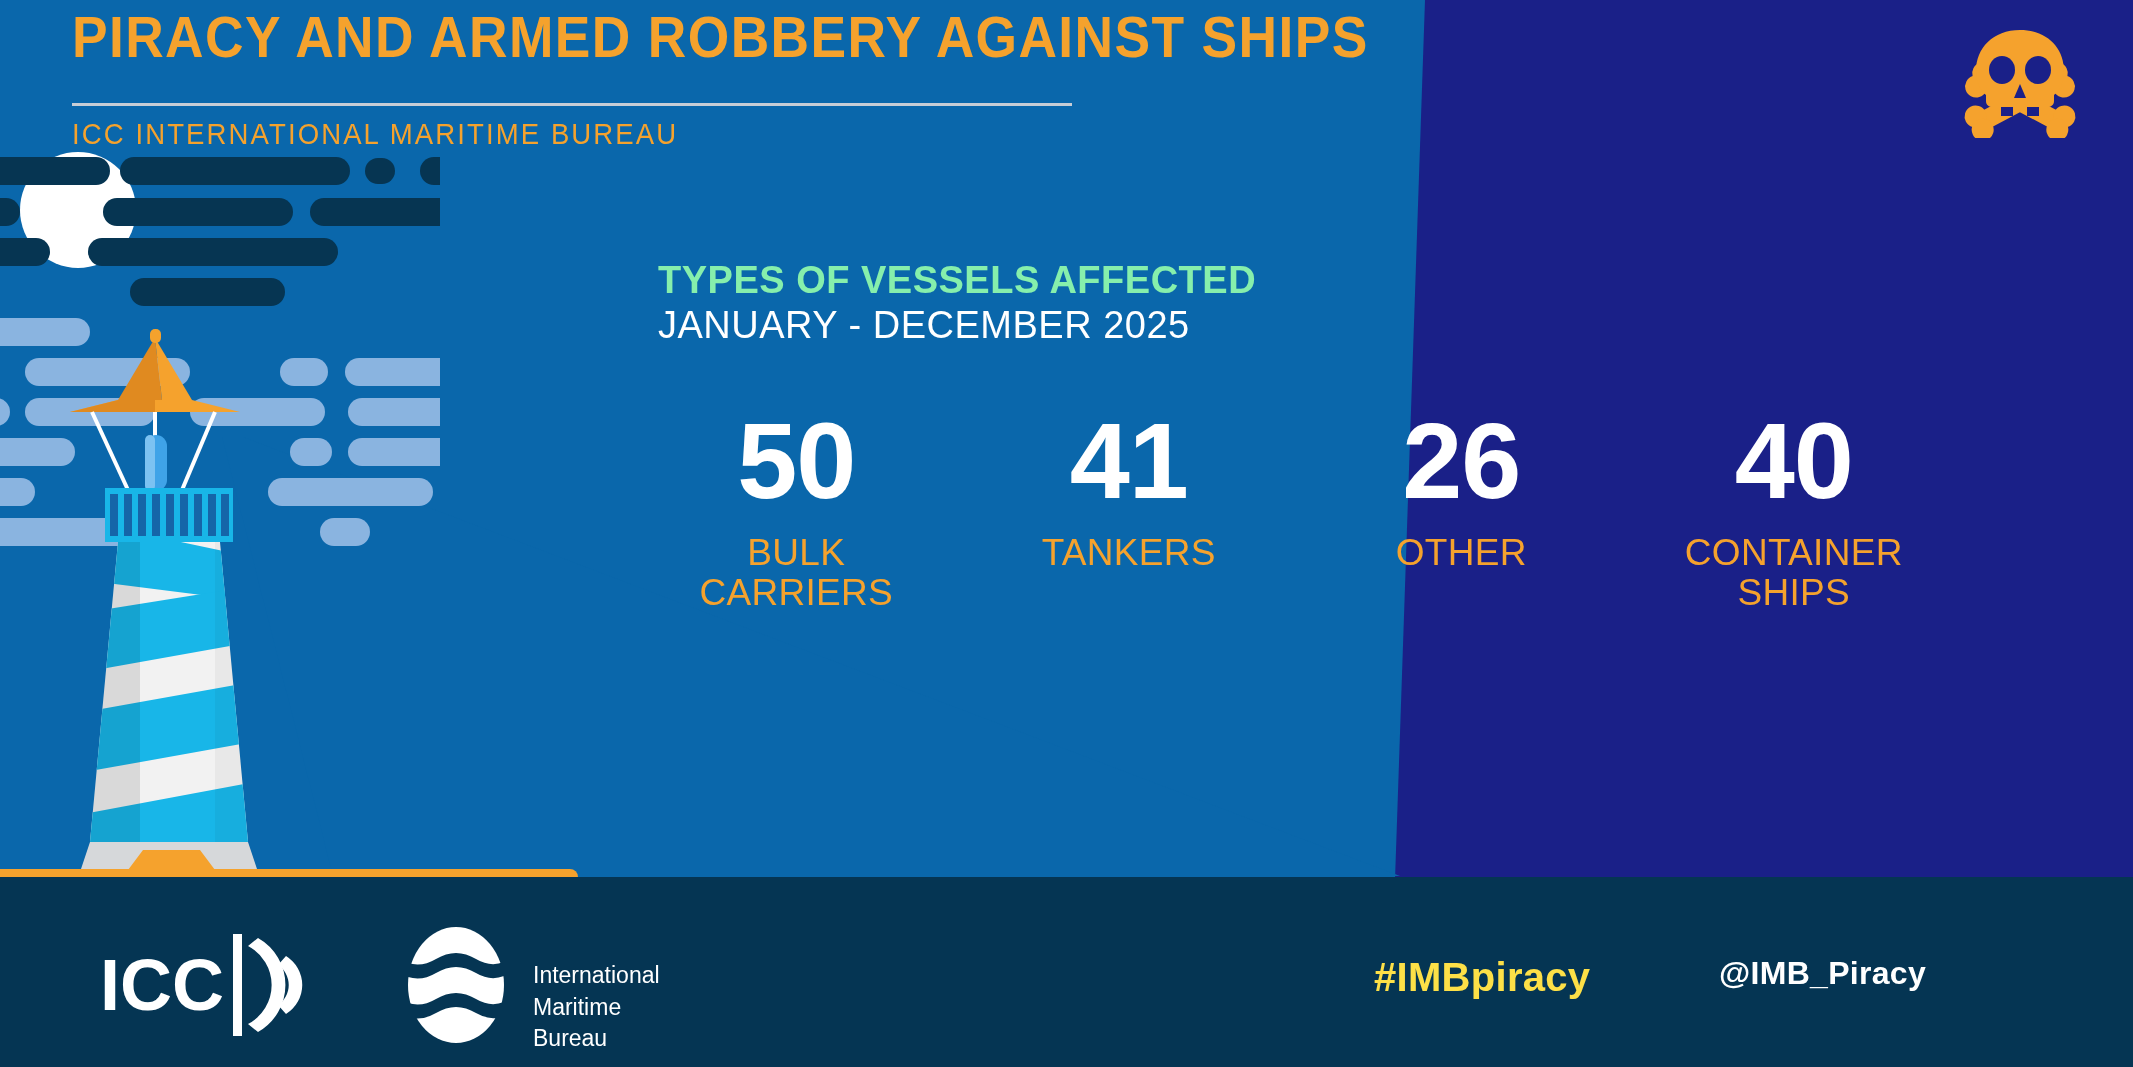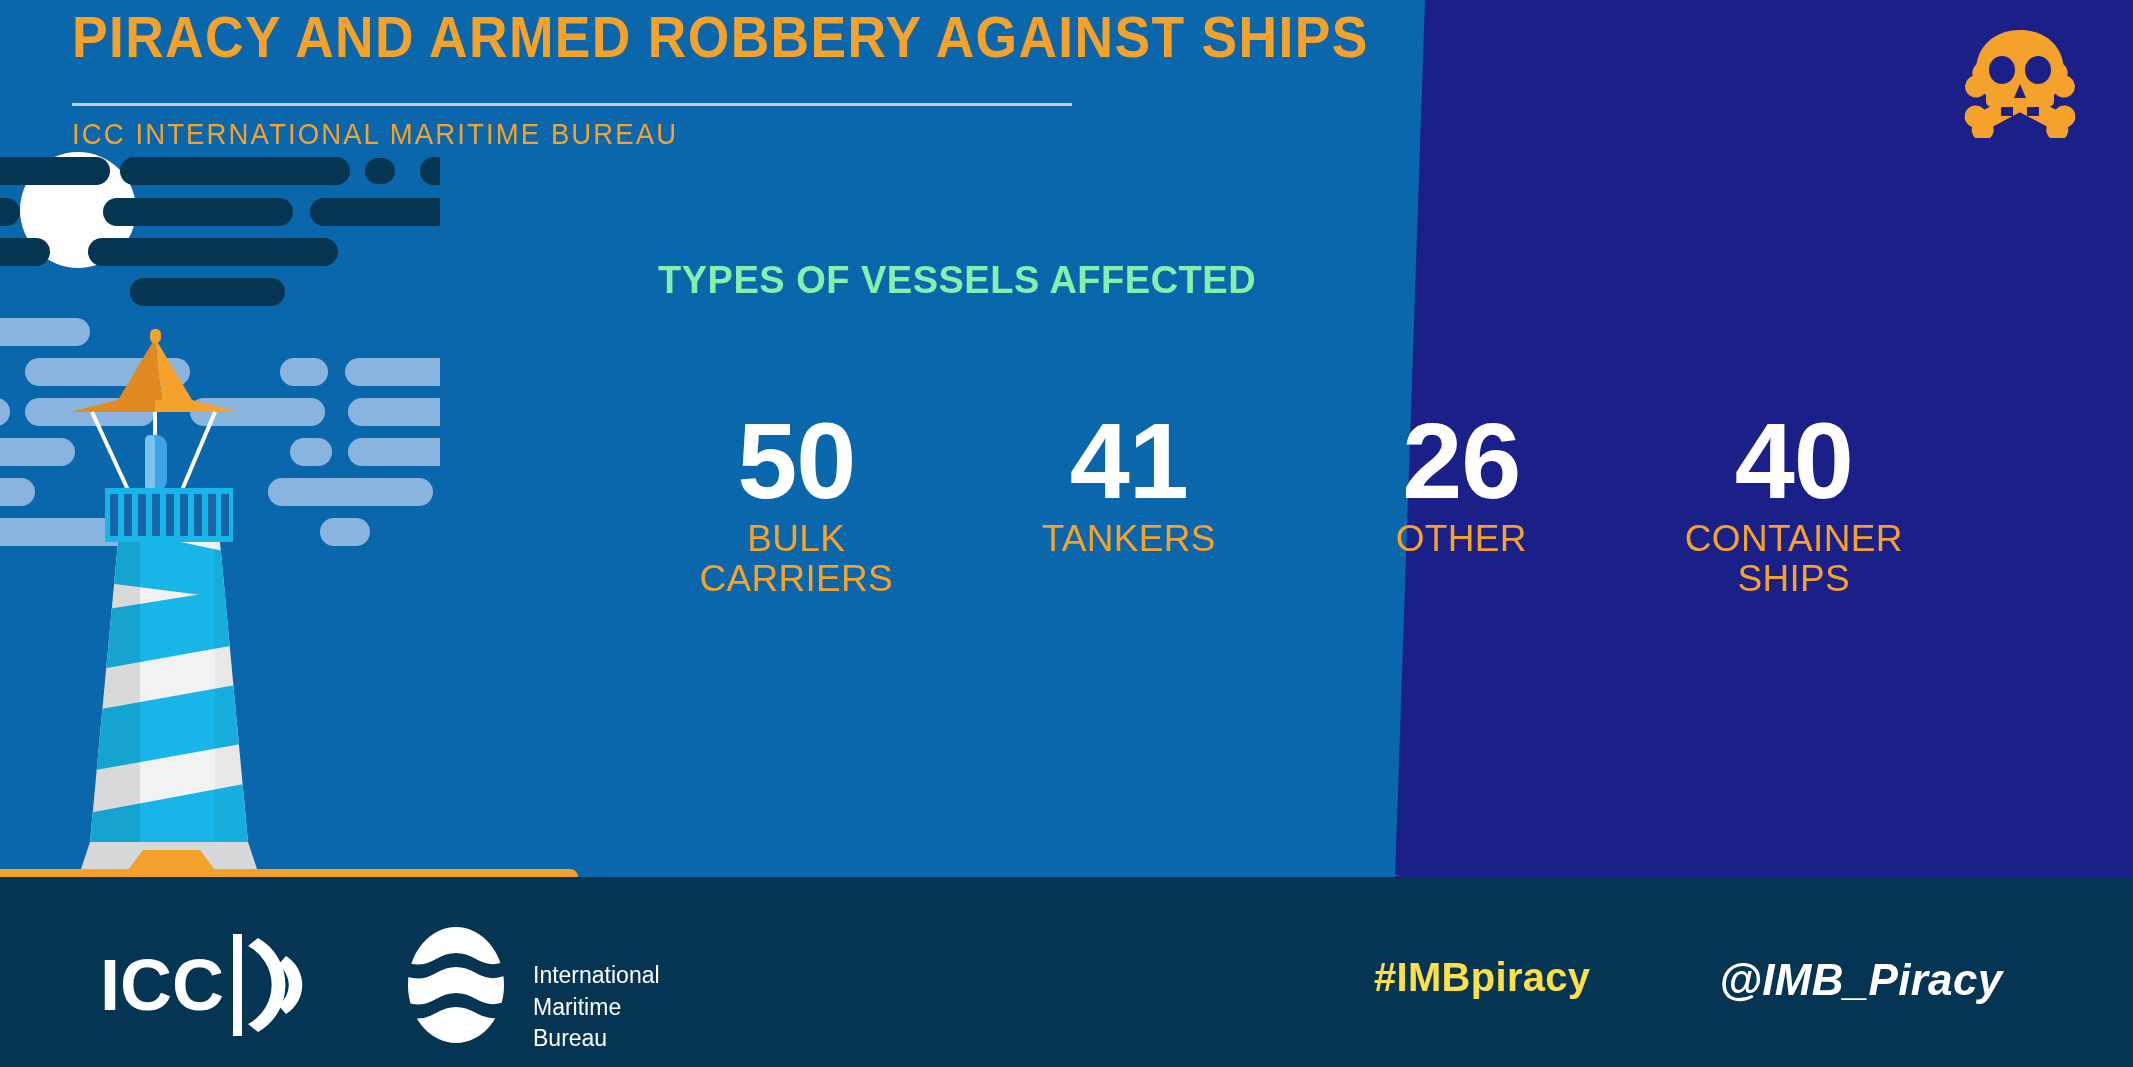--- a/index.html
+++ b/index.html
@@ -58,21 +58,21 @@
     position:absolute;left:630px;top:410px;width:1330px;
     display:flex;align-items:flex-start;
   }
   .stat{flex:1;text-align:center;}
   .stat-value{
     color:#ffffff;font-size:108px;font-weight:bold;line-height:0.95;
     letter-spacing:-1px;
   }
   .stat-label{
     color:#f5a22d;font-size:37px;font-weight:normal;line-height:1.08;
-    letter-spacing:0.3px;margin-top:6px;
+    letter-spacing:0.3px;margin-top:20px;
   }
 
   
   #lighthouse{position:absolute;left:0px;top:150px;width:440px;height:740px;}
 
   
   #ground-bar{
     position:absolute;left:0px;top:869px;width:578px;height:16px;
     background:#f5a22d;border-radius:0 8px 8px 0;
   }
@@ -89,23 +89,22 @@
     color:#ffffff;font-size:23px;font-weight:normal;line-height:1.38;
     white-space:nowrap;
   }
   #hashtag{
     position:absolute;left:1374px;top:955px;
     color:#fde047;font-size:40px;font-weight:bold;letter-spacing:0.3px;
     white-space:nowrap;
   }
   #handle{
     position:absolute;left:1719px;top:955px;
-    color:#ffffff;font-size:44px;font-weight:bold;letter-spacing:0.3px;
-    white-space:nowrap;
-    font-style:italic;
+    color:#ffffff;font-size:32px;font-weight:bold;letter-spacing:0.3px;
+    white-space:nowrap;
   }
 </style>
 </head>
 <body>
 
 <div id="canvas">
 
   <div id="bg-navy-wedge"></div>
   <div id="beam"></div>
 
@@ -236,20 +235,21 @@
       <ellipse cx="42" cy="42" rx="13" ry="14"></ellipse>
       <ellipse cx="78" cy="42" rx="13" ry="14"></ellipse>
       <path d="M60 56 L66 70 L54 70 Z"></path>
       <rect x="41" y="79" width="12" height="9"></rect>
       <rect x="67" y="79" width="12" height="9"></rect>
     </g>
   </svg>
 
   <div id="content-heading">
     <div id="heading-line1">TYPES OF VESSELS AFFECTED</div>
+    <div id="heading-line2">JANUARY - DECEMBER 2025</div>
   </div>
 
   <div id="stats">
     <div class="stat">
       <div class="stat-value">50</div>
       <div class="stat-label">BULK<br>CARRIERS</div>
     </div>
     <div class="stat">
       <div class="stat-value">41</div>
       <div class="stat-label">TANKERS</div>

